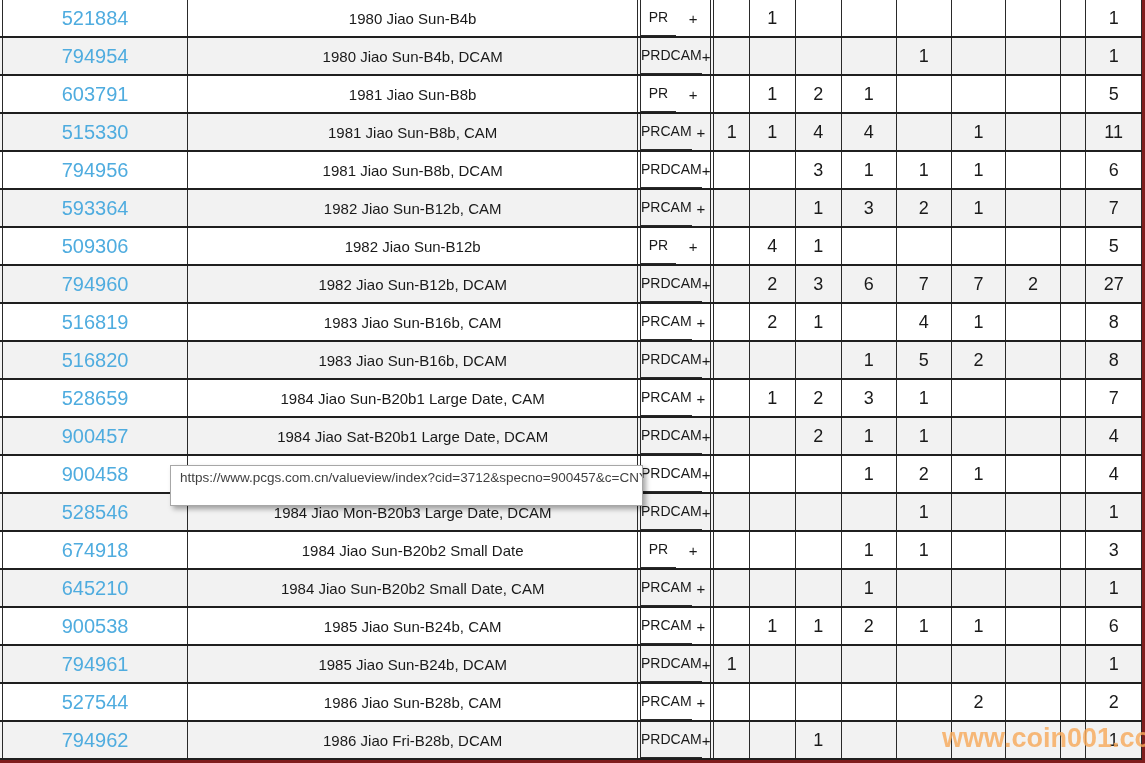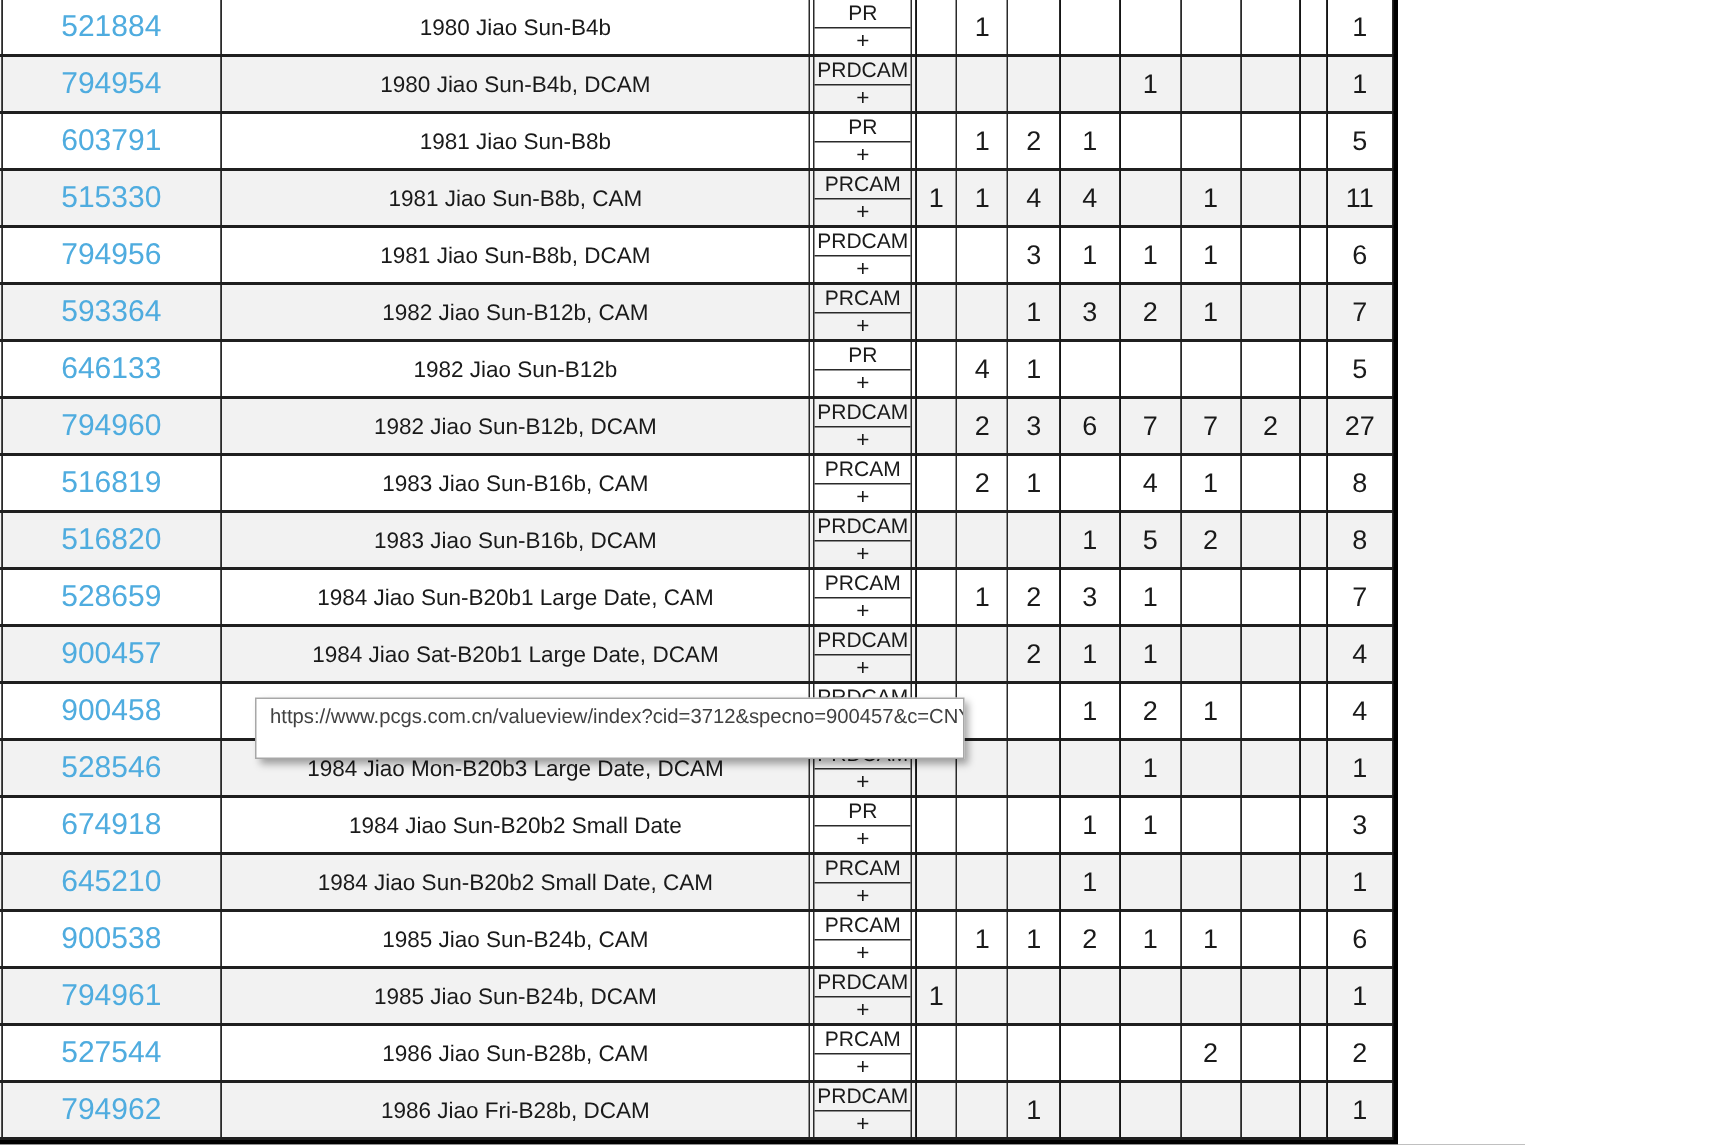--- a/index.html
+++ b/index.html
@@ -1,33 +1,33 @@
 <!DOCTYPE html>
 <html><head>
 <meta charset="utf-8">
 <style>
   * { margin:0; padding:0; box-sizing:border-box; }
   html,body { width:1145px; height:763px; background:#fff; overflow:hidden;
               font-family:"Liberation Sans","DejaVu Sans",sans-serif; }
-  #screen { position:relative; width:932px; height:763px; overflow:hidden; background:#000000;padding-left:44px; }
+  #screen { position:relative; width:1145px; height:763px; overflow:hidden; background:#7f1d1d;padding-left:44px; }
 
   table.pop { border-collapse:collapse; table-layout:fixed; position:absolute; left:-3px; top:-1px; }
   table.pop td { border:1px solid #2a2a2a; border-bottom:2px solid #1f1f1f; height:36px;
                  text-align:center; vertical-align:middle; overflow:hidden; white-space:nowrap;
                  color:#1a1a1a; }
   tr.zebra td { background:#f2f2f2; }
   tr.plain td { background:#ffffff; }
 
   td.c-num a { color:#4FACDF; text-decoration:none; font-size:20px; }
   td.c-desc { font-size:15px; }
   td.c-count, td.c-total { font-size:18px; }
 
   td.c-grade { padding:0; }
   .grade-box { height:36px; margin:0 2px; border-left:1px solid #2a2a2a; border-right:1px solid #2a2a2a;
-               display:flex; flex-direction:column; }
+               display:flex; flex-direction:row; }
   .grade-top { flex:1; border-bottom:1px solid #2a2a2a; font-size:14px; line-height:17px;
                display:flex; align-items:center; justify-content:center; letter-spacing:0; }
   .grade-plus { flex:1; font-size:15px; line-height:17px; display:flex; align-items:center; justify-content:center; }
 
   #tooltip { position:absolute; left:170px; top:465px; width:473px; height:41px;
              background:#ffffff; border:1px solid #a7a7a7; z-index:20;
              box-shadow:3px 3px 5px rgba(0,0,0,0.35); padding:2px 9px 0 9px;
              font-size:13.5px; line-height:19px; color:#414141; white-space:nowrap; overflow:hidden; }
   #watermark { position:absolute; left:942px; top:723px; z-index:30; pointer-events:none;
                font-size:27px; font-weight:bold; color:rgba(247,169,92,0.82); letter-spacing:0px; }
@@ -169,21 +169,21 @@
           <td class="c-count">1</td>
           <td class="c-count">3</td>
           <td class="c-count">2</td>
           <td class="c-count">1</td>
           <td class="c-count"></td>
           <td class="c-count"></td>
           <td class="c-total">7</td>
         </tr>
         <tr class="plain">
           <td class="c-sliver"></td>
-          <td class="c-num"><a href="#">646133</a></td>
+          <td class="c-num"><a href="#">509306</a></td>
           <td class="c-desc">1982 Jiao Sun-B12b</td>
           <td class="c-grade">
             <div class="grade-box">
               <div class="grade-top">PR</div>
               <div class="grade-plus">+</div>
             </div>
           </td>
           <td class="c-count"></td>
           <td class="c-count">4</td>
           <td class="c-count">1</td>

